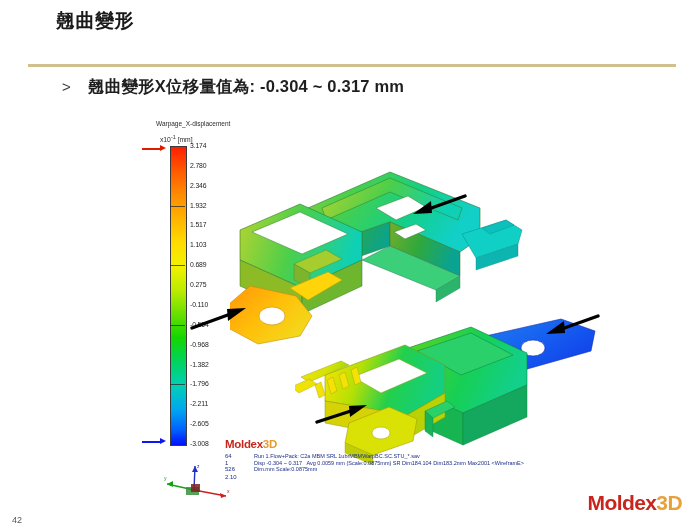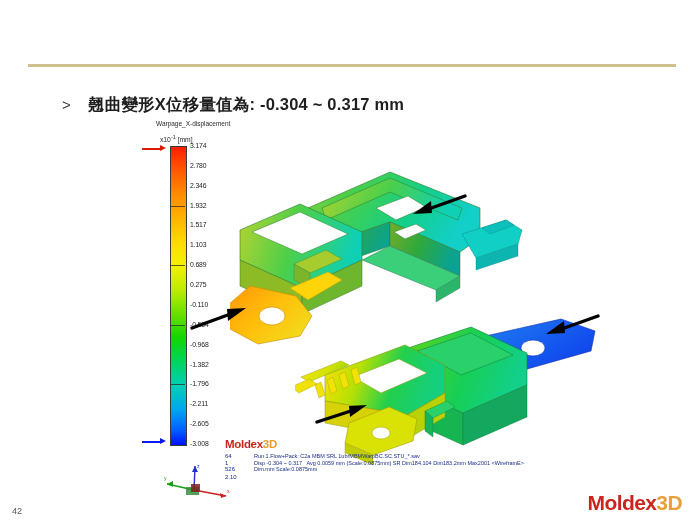--- a/index.html
+++ b/index.html
@@ -60,21 +60,20 @@
     color: #3a3a3a;
     width: 26px;
     font-weight: normal;
   }
   .bullet-text {
     font-size: 16.5px;
     font-weight: bold;
     color: #1f1f1f;
     white-space: nowrap;
     letter-spacing: 0.2px;
-    margin-top: 18px;
   }
 
   
   .viewport {
     position: absolute;
     left: 130px;
     top: 120px;
     width: 500px;
     height: 390px;
   }
@@ -227,21 +226,21 @@
     color: #1b2d8a;
     white-space: pre;
     transform: scale(1.28);
     transform-origin: left top;
   }
 
   
   .page-number {
     position: absolute;
     left: 12px;
-    bottom: 9px;
+    bottom: 0;
     font-size: 9px;
     color: #555555;
   }
   .footer-logo {
     position: absolute;
     right: 18px;
     bottom: 10px;
     font-size: 21px;
     font-weight: bold;
     letter-spacing: -0.6px;
@@ -249,20 +248,21 @@
   }
   .footer-logo .m { color: #c9251c; }
   .footer-logo .d { color: #e8a13a; }
 </style>
 </head>
 <body>
 
 <div id="slide">
 
   <div class="title-block">
+    <div class="title-line">翹曲變形</div>
   </div>
   <div class="title-rule"></div>
 
   <div class="bullet-row">
     <span class="bullet-marker">&gt;</span>
     <span class="bullet-text">翹曲變形X位移量值為: -0.304 ~ 0.317 mm</span>
   </div>
 
   <div class="viewport">
 

